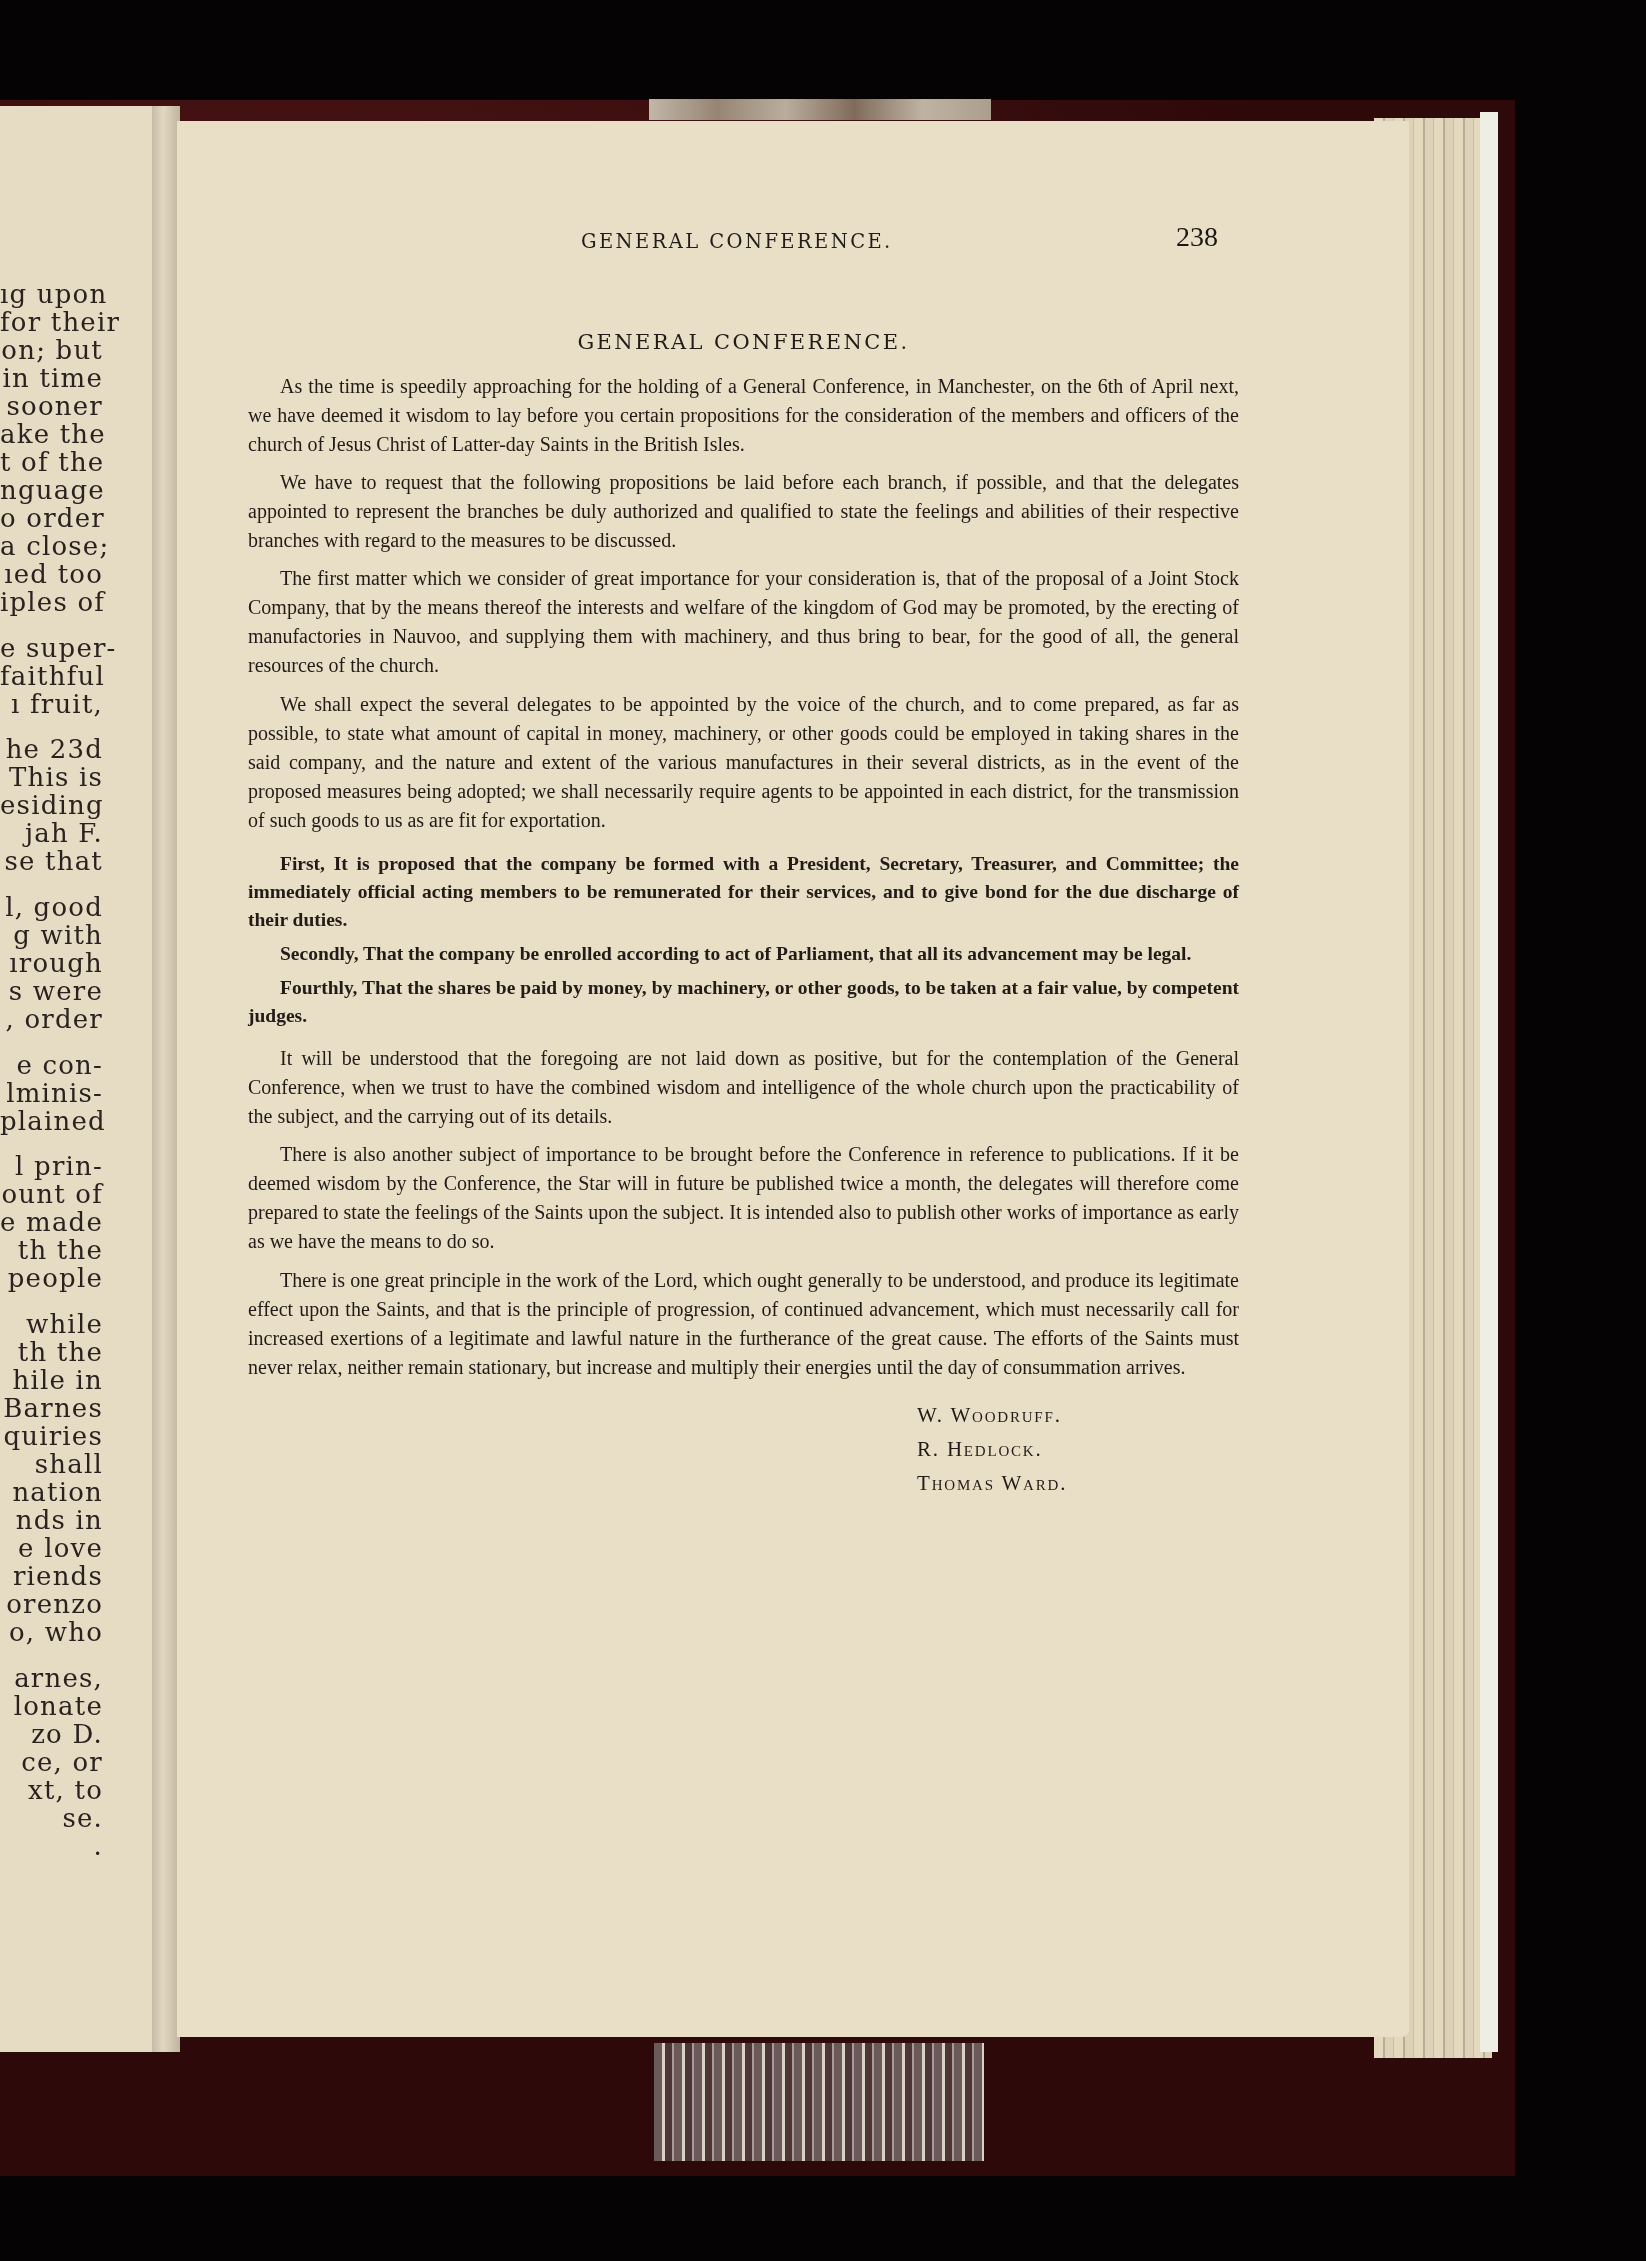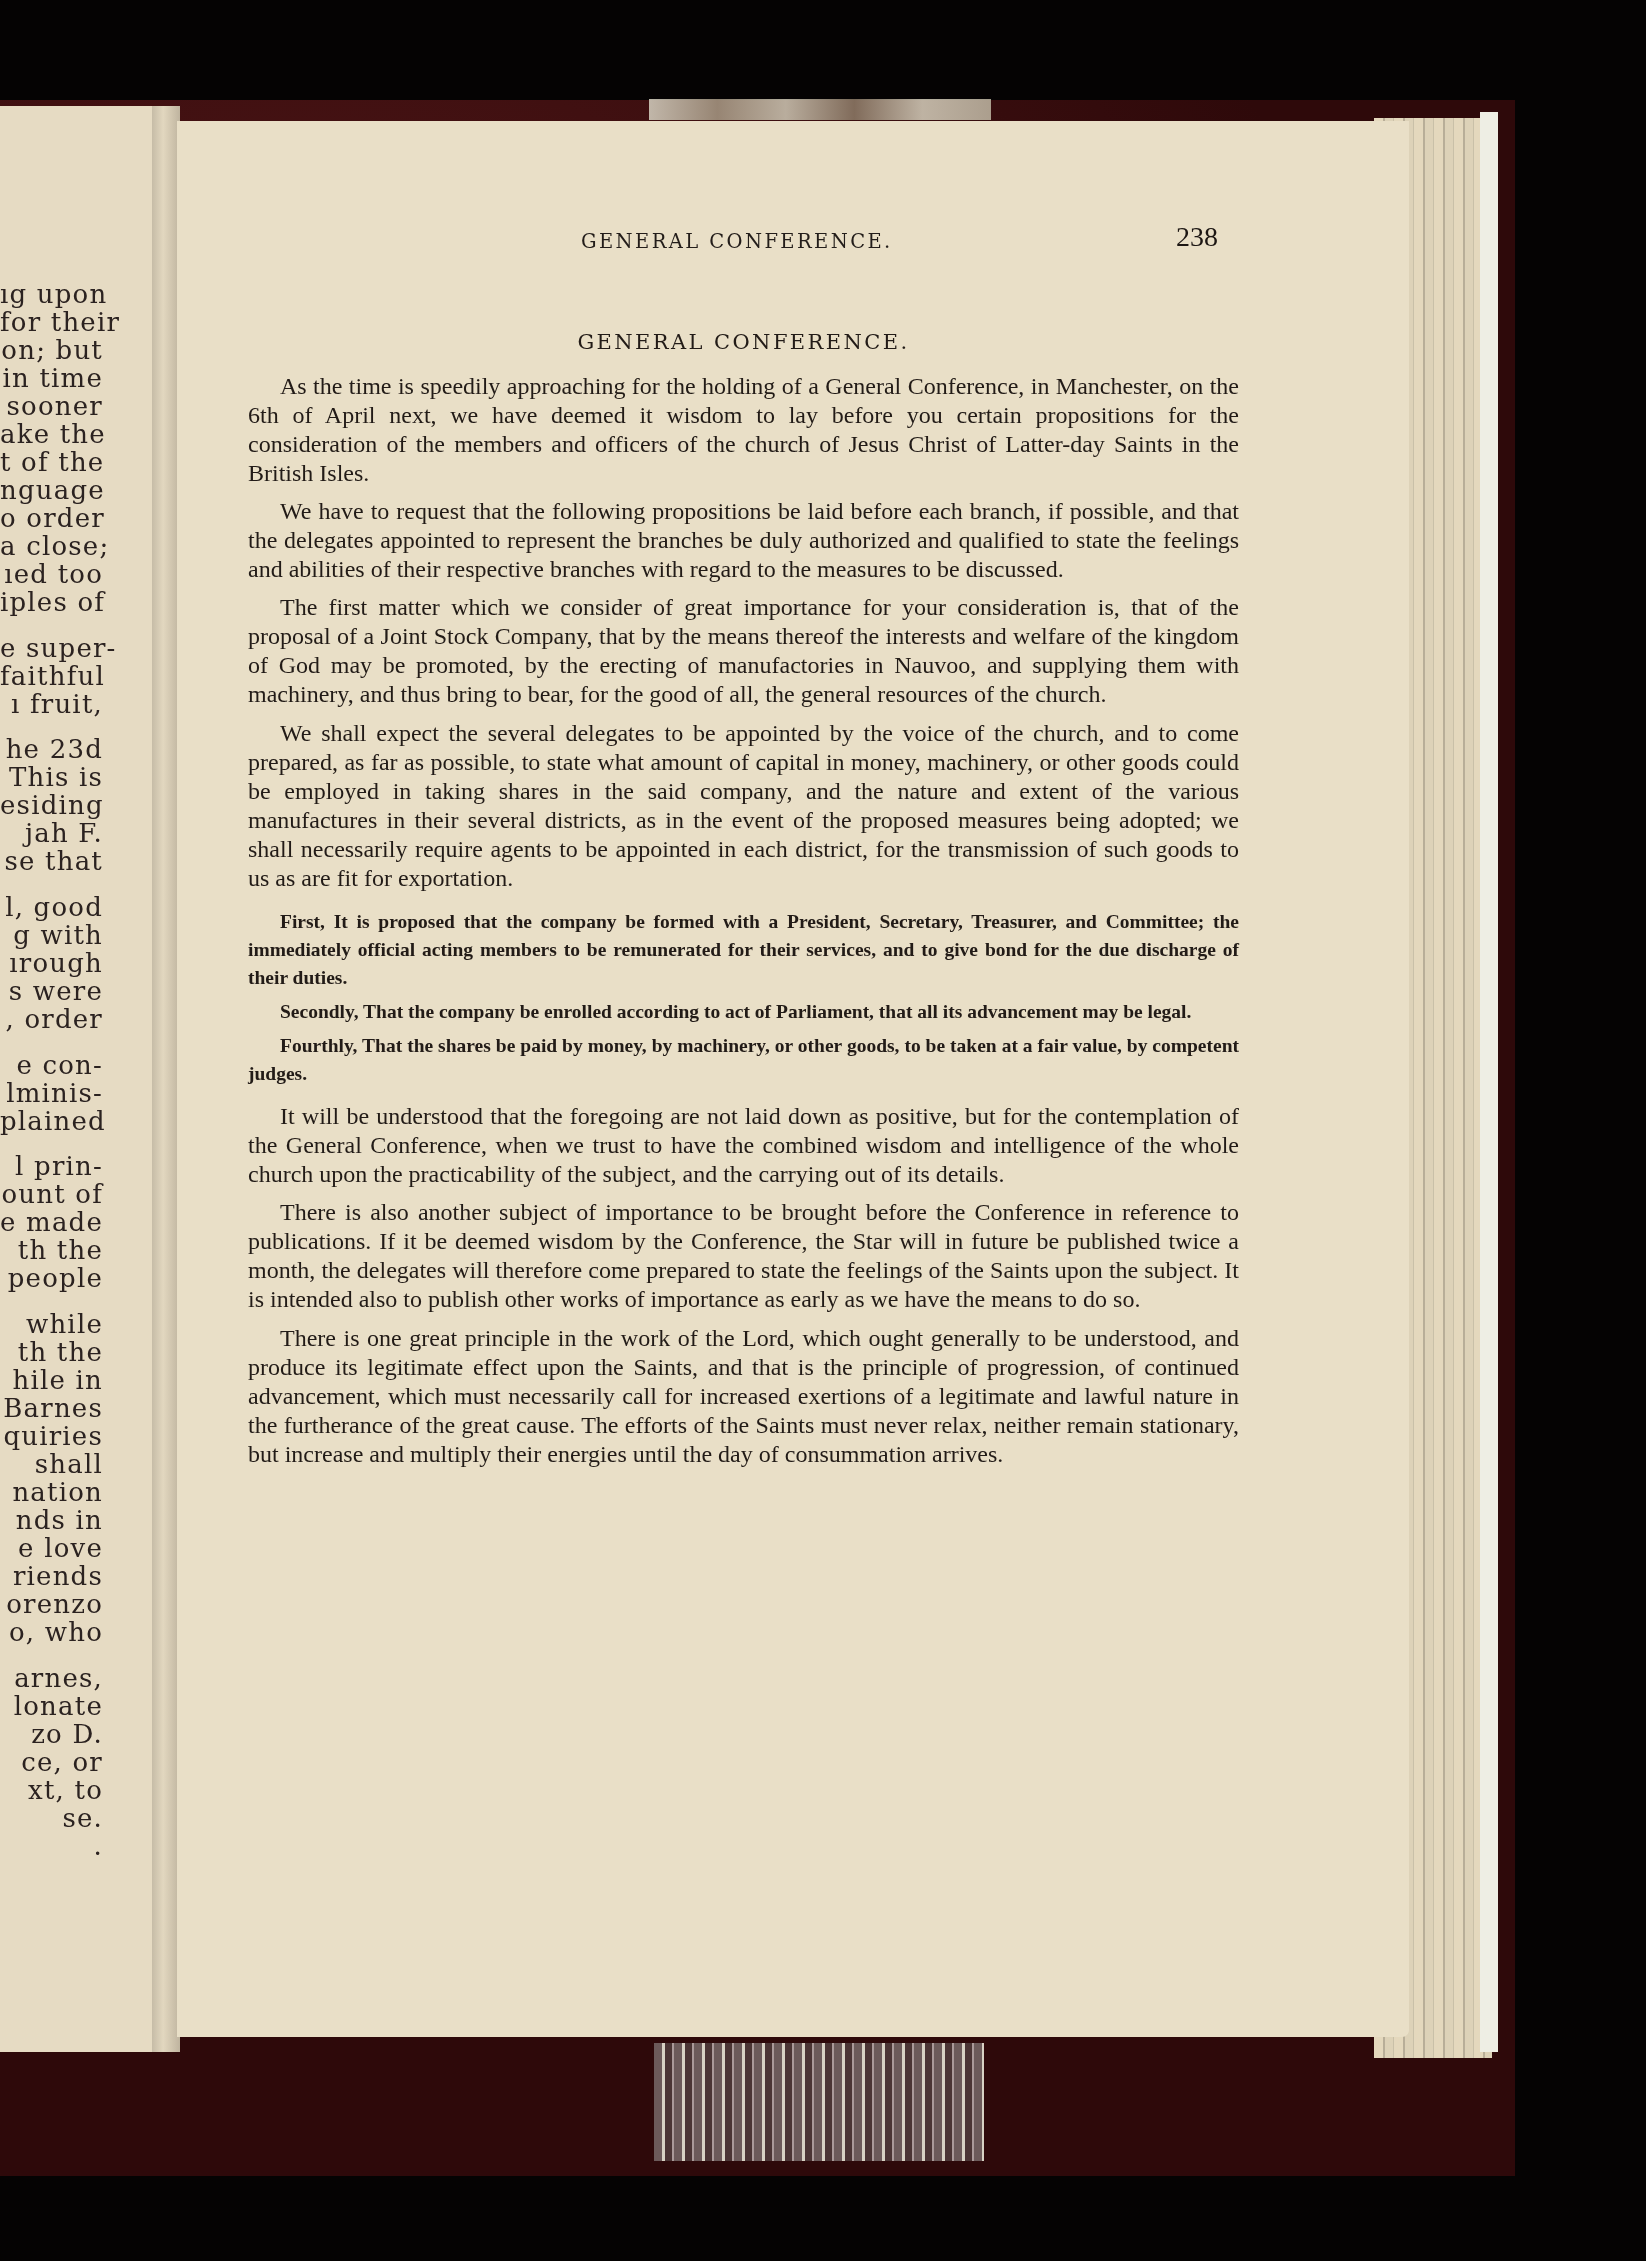--- a/index.html
+++ b/index.html
@@ -58,21 +58,21 @@
   }
   .content {
     position: absolute; left: 248px; top: 330px; width: 991px;
     color: #221b17; font-family: "Liberation Serif", serif;
   }
   .title {
     text-align: center; font-size: 21px; letter-spacing: 2.4px; margin: 0 0 17.7px 0;
     font-family: "DejaVu Serif", serif;
   }
   .para {
-    font-size: 24px; line-height: 29px; text-align: justify; text-indent: 32px;
+    font-size: 20px; line-height: 29px; text-align: justify; text-indent: 32px;
     margin: 0 0 9.4px 0;
   }
   .prop {
     font-size: 19.5px; line-height: 28px; text-align: justify; text-indent: 32px;
     margin: 0 0 5.9px 0;
     font-weight: bold;
   }
   .props { margin: 15.3px 0 14px 0; }
   .signatures {
     margin-left: 669px; margin-top: 16.5px; font-size: 21px; line-height: 34px;
@@ -168,14 +168,19 @@
   <div class="props">
     <p class="prop">First, It is proposed that the company be formed with a President, Secretary, Treasurer, and Committee; the immediately official acting members to be remunerated for their services, and to give bond for the due discharge of their duties.</p>
     <p class="prop">Secondly, That the company be enrolled according to act of Parliament, that all its advancement may be legal.</p>
     <p class="prop">Fourthly, That the shares be paid by money, by machinery, or other goods, to be taken at a fair value, by competent judges.</p>
   </div>
 
   <p class="para">It will be understood that the foregoing are not laid down as positive, but for the contemplation of the General Conference, when we trust to have the combined wisdom and intelligence of the whole church upon the practicability of the subject, and the carrying out of its details.</p>
   <p class="para">There is also another subject of importance to be brought before the Conference in reference to publications. If it be deemed wisdom by the Conference, the Star will in future be published twice a month, the delegates will therefore come prepared to state the feelings of the Saints upon the subject. It is intended also to publish other works of importance as early as we have the means to do so.</p>
   <p class="para">There is one great principle in the work of the Lord, which ought generally to be understood, and produce its legitimate effect upon the Saints, and that is the principle of progression, of continued advancement, which must necessarily call for increased exertions of a legitimate and lawful nature in the furtherance of the great cause. The efforts of the Saints must never relax, neither remain stationary, but increase and multiply their energies until the day of consummation arrives.</p>
 
+  <div class="signatures">
+    <div>W. Woodruff.</div>
+    <div>R. Hedlock.</div>
+    <div>Thomas Ward.</div>
+  </div>
 </div>
 
 
 </body></html>

